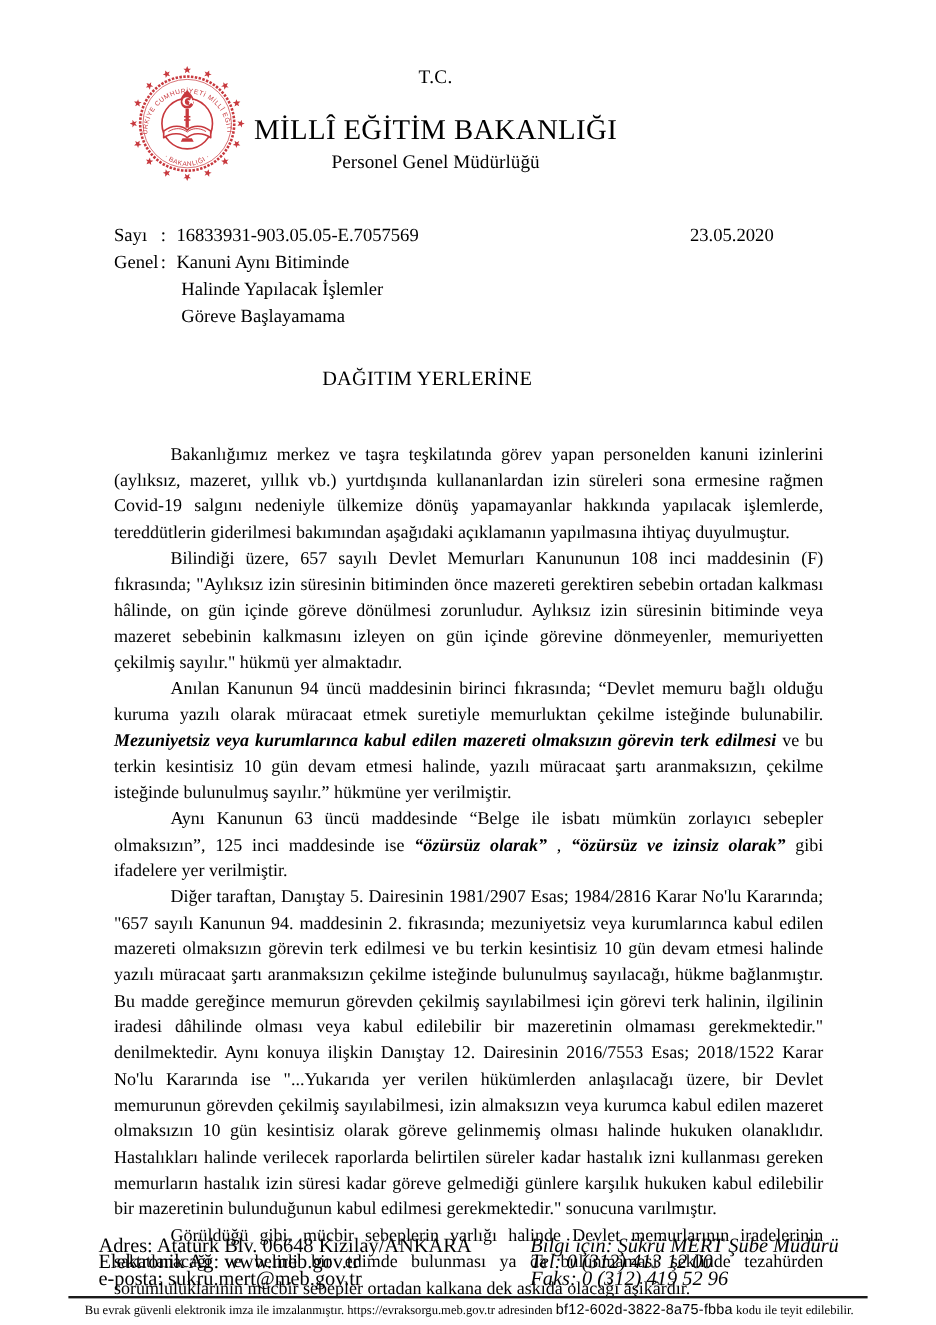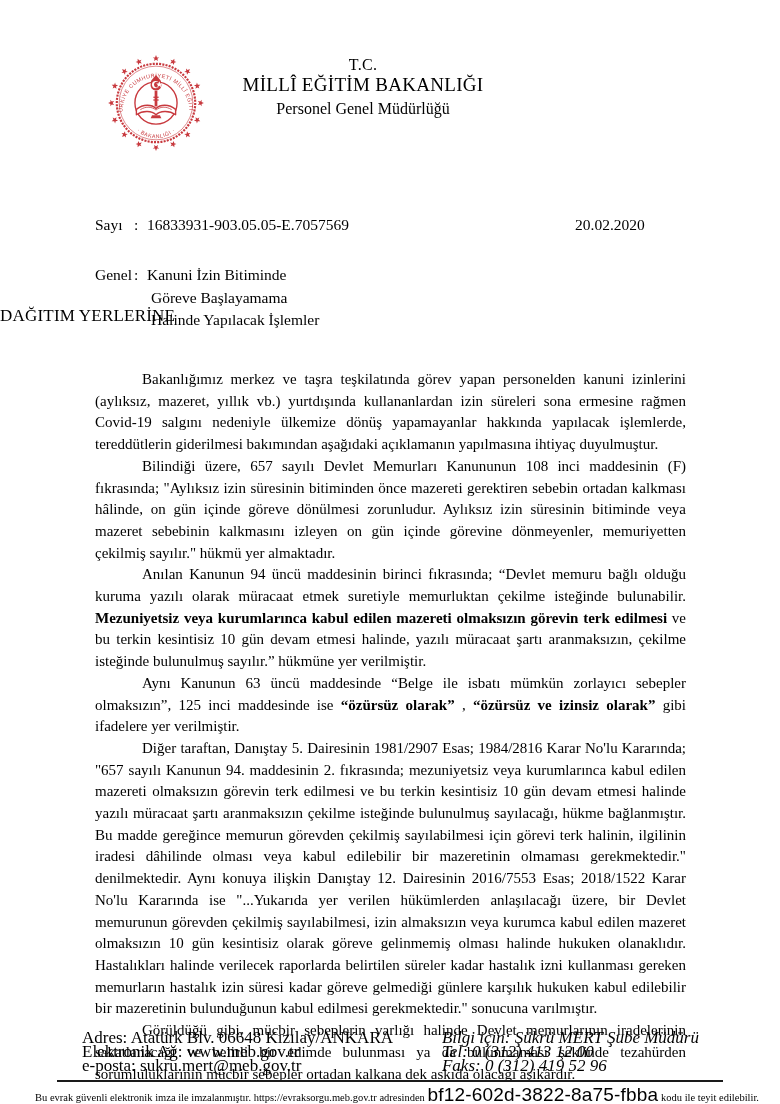--- a/index.html
+++ b/index.html
@@ -10,51 +10,51 @@
     font-family:"Liberation Serif", serif;
     position:relative;
     overflow:hidden;
   }
   .page { position:absolute; inset:0; background:#fff; }
 
   
   .seal { position:absolute; left:107px; top:51px; width:98px; height:104px; }
   .letterhead { position:absolute; top:56px; left:0; width:726px; text-align:center; }
   .lh-tc { font-size:16px; letter-spacing:0.3px; }
-  .lh-ministry { font-size:19px; margin-top:0; letter-spacing:0.3px; }
+  .lh-ministry { font-size:24px; margin-top:22px; letter-spacing:0.3px; }
   .lh-dept { font-size:16px; margin-top:4px; }
 
   
   .meta { position:absolute; top:186px; left:95px; width:600px; font-size:15.5px; line-height:22.3px; }
-  .meta-row { display:flex; position:relative;margin-top:28px; }
+  .meta-row { display:flex; position:relative; }
   .meta-label { width:39px; flex:0 0 39px; }
   .meta-colon { width:13px; flex:0 0 13px; }
   .meta-date { position:absolute; left:480px; top:0; }
   .konu-cont { padding-left:56px; }
 
   
-  .recipient { position:absolute; top:306px; left:0; width:712px; 
+  .recipient { position:absolute; top:306px; left:0; width:712px; text-align:center;
                font-size:17px; font-weight:normal; letter-spacing:0.2px; }
 
   
   .body-text { position:absolute; top:369px; left:95px; width:591px;
                font-size:15px; line-height:21.7px; text-align:justify; }
   .body-text p { margin:0; text-indent:47px; }
-  .body-text b { font-weight:bold; }
+  .body-text b { font-weight:bold;font-style:italic; }
 
   
   .footer { position:absolute; top:1031px; left:82px; width:617px;
             font-size:17px; line-height:14.2px; display:flex; justify-content:space-between; }
   .footer-right { text-align:left;font-style:italic; }
 
   
   .sep { position:absolute; top:1080px; left:57px; width:666px; border-top:2px solid #1a1a1a; }
   .verify { position:absolute; top:1084px; left:35px; width:712px; text-align:center;
             font-size:10.5px; white-space:nowrap; }
-  .verify .code { font-family:"Liberation Sans", sans-serif; font-size:19px; letter-spacing:0.2px; }
+  .verify .code { font-family:"Liberation Sans", sans-serif; font-size:12px; letter-spacing:0.2px; }
 </style>
 </head>
 <body>
 
 <div class="page">
 
   <svg class="seal" viewBox="0 0 100 100" xmlns="http://www.w3.org/2000/svg" aria-hidden="true">
     <defs>
       <path id="st" d="M0,-3.4 L0.99,-1.05 L3.23,-1.05 L1.46,0.4 L2.0,2.75 L0,1.3 L-2.0,2.75 L-1.46,0.4 L-3.23,-1.05 L-0.99,-1.05 Z"></path>
       <path id="arcTop" d="M 16,58 A 34,34 0 1 1 84,58" fill="none"></path>
@@ -113,29 +113,29 @@
     <div class="lh-tc">T.C.</div>
     <div class="lh-ministry">MİLLÎ EĞİTİM BAKANLIĞI</div>
     <div class="lh-dept">Personel Genel Müdürlüğü</div>
   </div>
 
   <div class="meta">
     <div class="meta-row">
       <span class="meta-label">Sayı</span>
       <span class="meta-colon">:</span>
       <span>16833931-903.05.05-E.7057569</span>
-      <span class="meta-date">20.02.2020</span>
+      <span class="meta-date">23.05.2020</span>
     </div>
     <div class="meta-row">
       <span class="meta-label">Genel</span>
       <span class="meta-colon">:</span>
-      <span>Kanuni İzin Bitiminde</span>
+      <span>Kanuni Aynı Bitiminde</span>
     </div>
+    <div class="konu-cont">Halinde Yapılacak İşlemler</div>
     <div class="konu-cont">Göreve Başlayamama</div>
-    <div class="konu-cont">Halinde Yapılacak İşlemler</div>
   </div>
 
   <div class="recipient">DAĞITIM YERLERİNE</div>
 
   <div class="body-text">
     <p><span>Bakanlığımız merkez ve taşra teşkilatında görev yapan personelden kanuni izinlerini (aylıksız, mazeret, yıllık vb.) yurtdışında kullananlardan izin süreleri sona ermesine rağmen Covid-19 salgını nedeniyle ülkemize dönüş yapamayanlar hakkında yapılacak işlemlerde, tereddütlerin giderilmesi bakımından aşağıdaki açıklamanın yapılmasına ihtiyaç duyulmuştur.</span></p>
     <p><span>Bilindiği üzere, 657 sayılı Devlet Memurları Kanununun 108 inci maddesinin (F) fıkrasında; "Aylıksız izin süresinin bitiminden önce mazereti gerektiren sebebin ortadan kalkması hâlinde, on gün içinde göreve dönülmesi zorunludur. Aylıksız izin süresinin bitiminde veya mazeret sebebinin kalkmasını izleyen on gün içinde görevine dönmeyenler, memuriyetten çekilmiş sayılır." hükmü yer almaktadır.</span></p>
     <p><span>Anılan Kanunun 94 üncü maddesinin birinci fıkrasında; “Devlet memuru bağlı olduğu kuruma yazılı olarak müracaat etmek suretiyle memurluktan çekilme isteğinde bulunabilir. </span><b>Mezuniyetsiz veya kurumlarınca kabul edilen mazereti olmaksızın görevin terk edilmesi</b><span> ve bu terkin kesintisiz 10 gün devam etmesi halinde, yazılı müracaat şartı aranmaksızın, çekilme isteğinde bulunulmuş sayılır.” hükmüne yer verilmiştir.</span></p>
     <p><span>Aynı Kanunun 63 üncü maddesinde “Belge ile isbatı mümkün zorlayıcı sebepler olmaksızın”, 125 inci maddesinde ise </span><b>“özürsüz olarak”</b><span> , </span><b>“özürsüz ve izinsiz olarak”</b><span>  gibi ifadelere yer verilmiştir.</span></p>
     <p><span>Diğer taraftan, Danıştay 5. Dairesinin 1981/2907 Esas; 1984/2816 Karar No'lu Kararında; "657 sayılı Kanunun 94. maddesinin 2. fıkrasında; mezuniyetsiz veya kurumlarınca kabul edilen mazereti olmaksızın görevin terk edilmesi ve bu terkin kesintisiz 10 gün devam etmesi halinde yazılı müracaat şartı aranmaksızın çekilme isteğinde bulunulmuş sayılacağı, hükme bağlanmıştır. Bu madde gereğince memurun görevden çekilmiş sayılabilmesi için görevi terk halinin, ilgilinin iradesi dâhilinde olması veya kabul edilebilir bir mazeretinin olmaması gerekmektedir." denilmektedir. Aynı konuya ilişkin Danıştay 12. Dairesinin 2016/7553 Esas; 2018/1522 Karar No'lu Kararında ise "...Yukarıda yer verilen hükümlerden anlaşılacağı üzere, bir Devlet memurunun görevden çekilmiş sayılabilmesi, izin almaksızın veya kurumca kabul edilen mazeret olmaksızın 10 gün kesintisiz olarak göreve gelinmemiş olması halinde hukuken olanaklıdır. Hastalıkları halinde verilecek raporlarda belirtilen süreler kadar hastalık izni kullanması gereken memurların hastalık izin süresi kadar göreve gelmediği günlere karşılık hukuken kabul edilebilir bir mazeretinin bulunduğunun kabul edilmesi gerekmektedir." sonucuna varılmıştır.</span></p>

